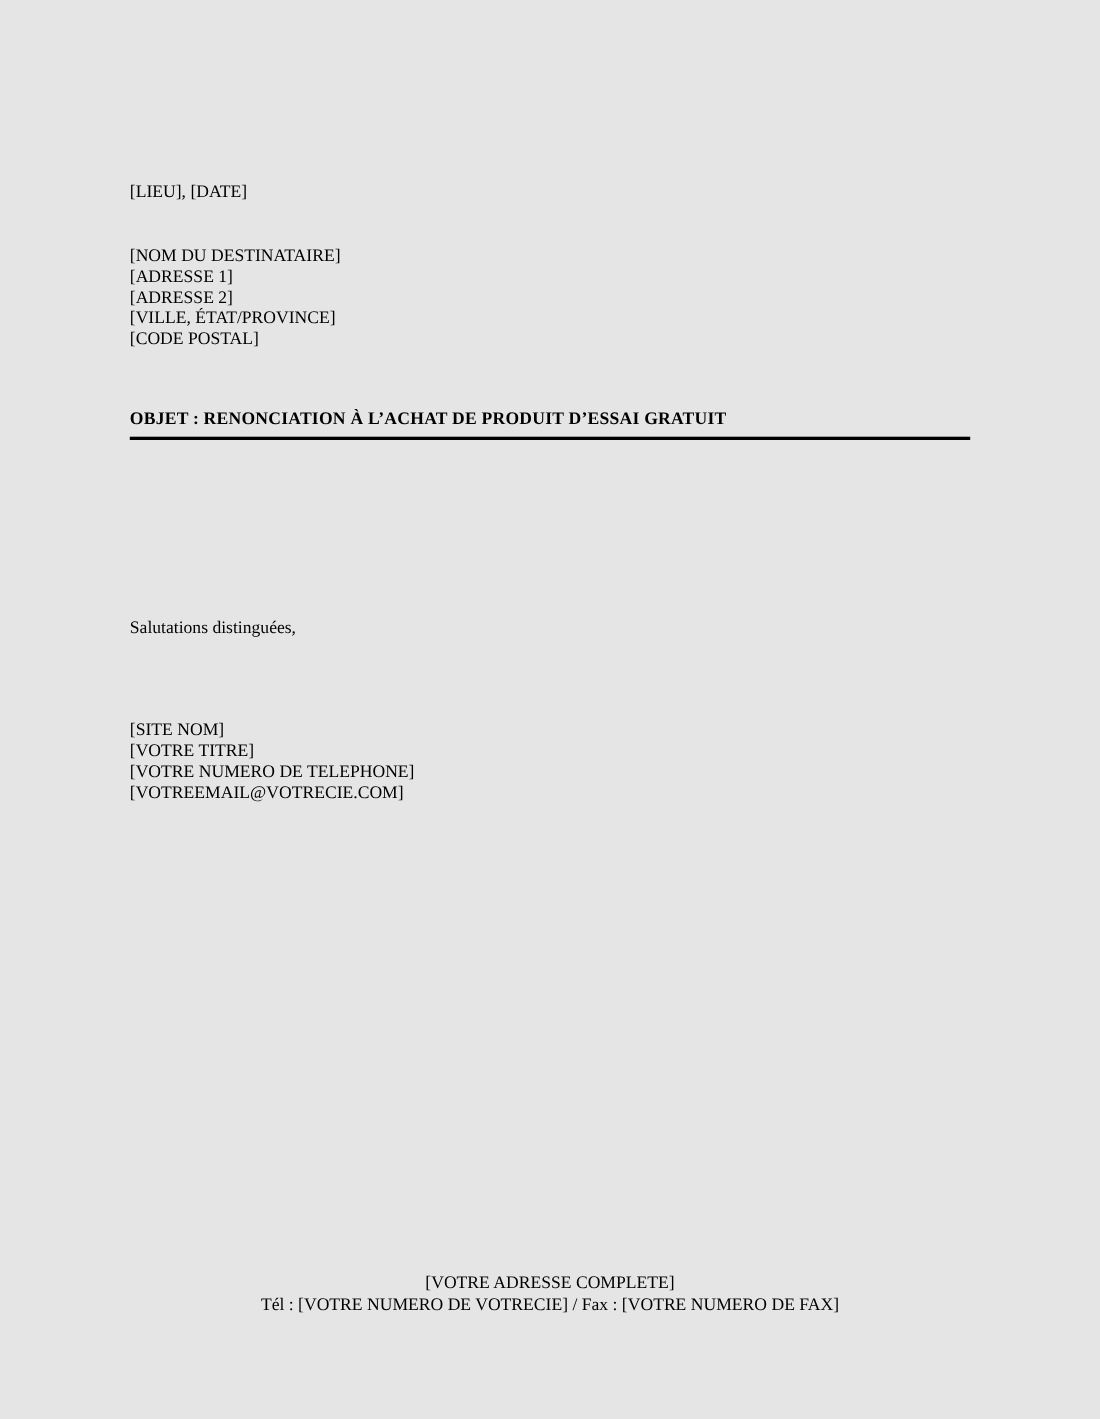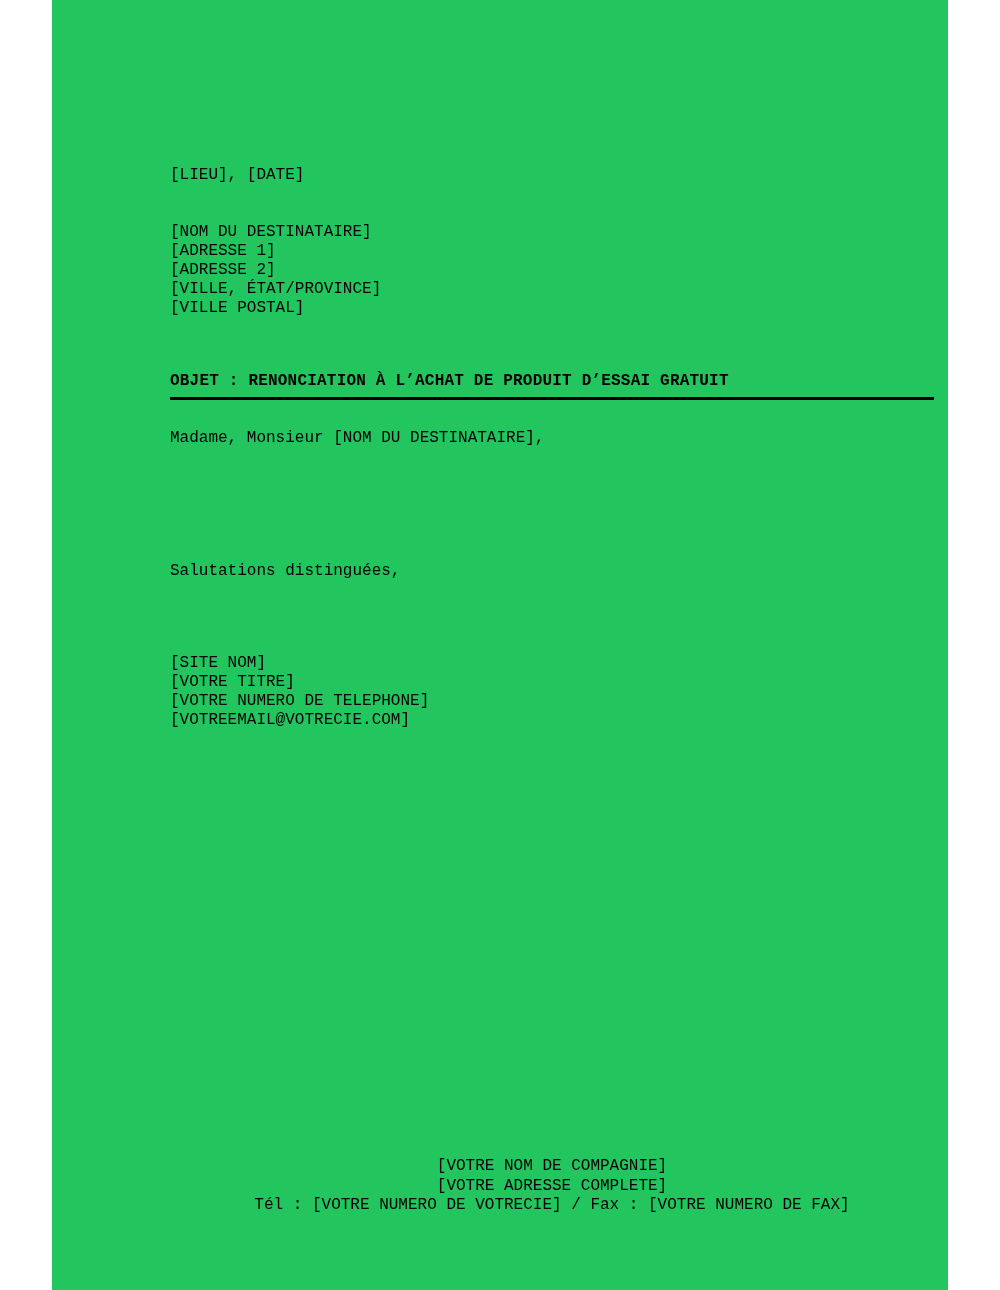--- a/index.html
+++ b/index.html
@@ -1,23 +1,23 @@
 <!DOCTYPE html>
 <html><head>
 <meta charset="utf-8">
 <style>
   * { margin: 0; padding: 0; box-sizing: border-box; }
   html, body { background: #ffffff; }
   .page {
     position: relative;
-    width: 896px;
+    width: 1000px;
     height: 1290px;
     margin: 0 auto;
-    background: #22c55e;
-    font-family: Liberation Mono, monospace;
+    background: #e5e5e5;
+    font-family: Liberation Serif, serif;
     font-size: 16px;
     color: #000000;
     overflow: hidden;
   }
   .abs { position: absolute; }
   .date-line { top: 166px; left: 118px; }
   .recipient-block { top: 223px; left: 118px; line-height: 19px; }
   .recipient-block div { white-space: nowrap; }
   .subject-line {
     top: 372px; left: 118px; width: 764px;
@@ -52,38 +52,36 @@
 
 <div class="page">
 
   <div class="abs date-line">[LIEU], [DATE]</div>
 
   <div class="abs recipient-block">
     <div>[NOM DU DESTINATAIRE]</div>
     <div>[ADRESSE 1]</div>
     <div>[ADRESSE 2]</div>
     <div>[VILLE, ÉTAT/PROVINCE]</div>
-    <div>[VILLE POSTAL]</div>
+    <div>[CODE POSTAL]</div>
   </div>
 
   <div class="abs subject-line">OBJET : RENONCIATION À L’ACHAT DE PRODUIT D’ESSAI GRATUIT</div>
 
   <div class="abs subject-rule"></div>
 
-  <div class="abs salutation-line">Madame, Monsieur [NOM DU DESTINATAIRE],</div>
 
 
   <div class="abs closing-line">Salutations distinguées,</div>
 
   <div class="abs signature-block">
     <div>[SITE NOM]</div>
     <div>[VOTRE TITRE]</div>
     <div>[VOTRE NUMERO DE TELEPHONE]</div>
     <div>[VOTREEMAIL@VOTRECIE.COM]</div>
   </div>
 
   <div class="abs footer-block">
-    <div>[VOTRE NOM DE COMPAGNIE]</div>
     <div>[VOTRE ADRESSE COMPLETE]</div>
     <div>Tél : [VOTRE NUMERO DE VOTRECIE] / Fax : [VOTRE NUMERO DE FAX]</div>
   </div>
 
 </div>
 
 </body></html>

